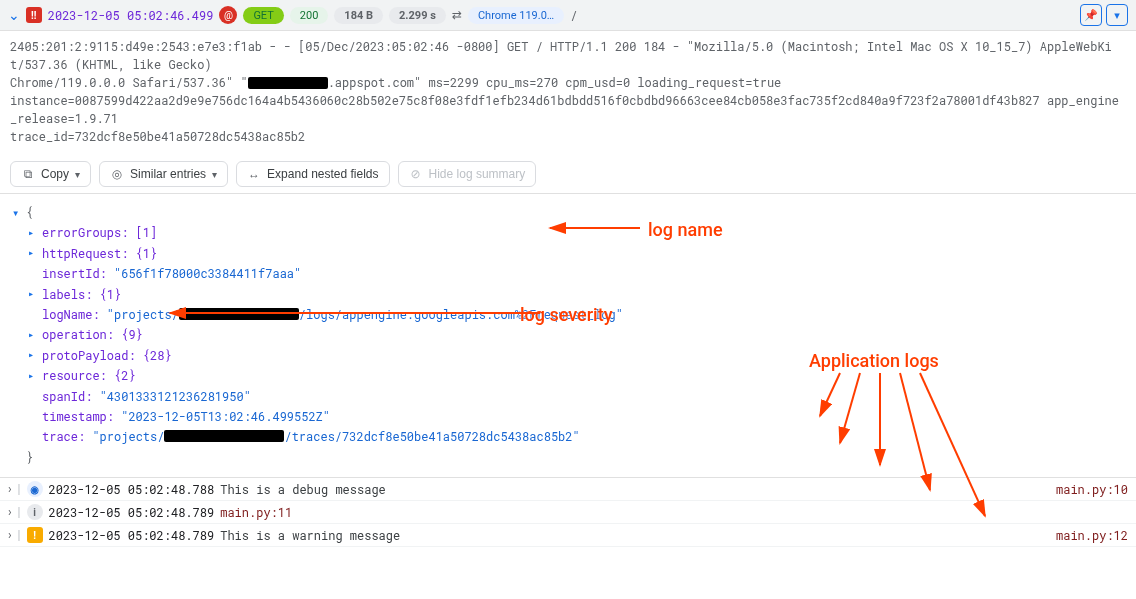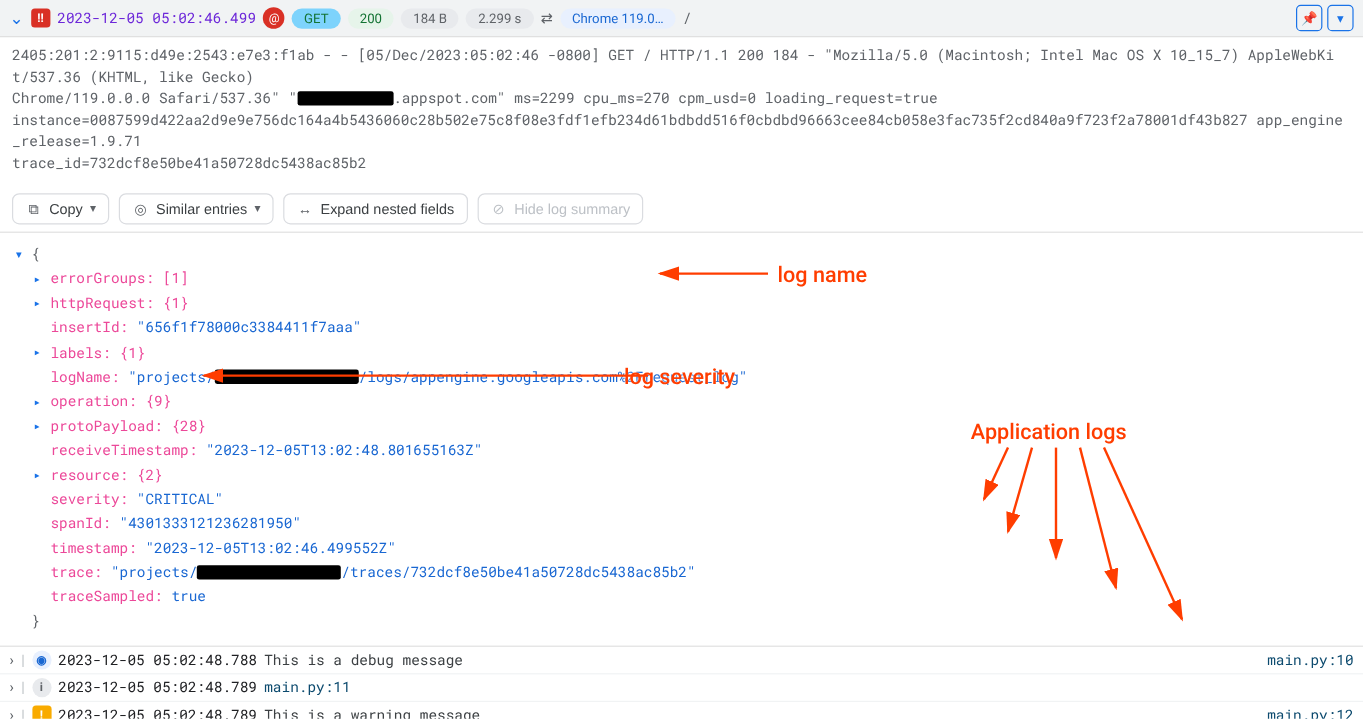--- a/index.html
+++ b/index.html
@@ -6,23 +6,23 @@
 body { font-family: -apple-system, BlinkMacSystemFont, "Segoe UI", Roboto, sans-serif; font-size: 12px; color: #202124; background: #fff; width: 1136px; height: 599px; overflow: hidden; }
 .mono { font-family: "Roboto Mono", Menlo, Consolas, monospace; font-size: 12px; }
 
 
 .hdr { display: flex; align-items: center; padding: 4px 8px; background: #f1f3f4; border-bottom: 1px solid #e0e0e0; gap: 6px; }
 .hdr .chevron { color: #1a73e8; font-size: 14px; cursor: pointer; }
 .sev-crit { display: inline-flex; width: 16px; height: 16px; border-radius: 3px; background: #d93025; color: #fff; font-size: 10px; font-weight: bold; align-items: center; justify-content: center; }
 .hdr .ts { color: #6d28d9; font-size: 12px; }
 .badge-red { display: inline-flex; width: 18px; height: 18px; border-radius: 50%; background: #d93025; color: #fff; font-size: 10px; align-items: center; justify-content: center; }
 .pill { padding: 2px 10px; border-radius: 12px; font-size: 11px; background: #e8eaed; color: #3c4043; white-space: nowrap; }
-.pill.get { background: #7dd3fc; color: #137333; }
+.pill.get { background: #84cc16; color: #137333; }
 .pill.st200 { background: #e6f4ea; color: #137333; }
-.pill.sz, .pill.dur { background: #e8eaed; color: #5f6368; }
+.pill.sz, .pill.dur { background: #e8eaed; color: #5f6368; font-weight: bold; }
 .pill.ua { background: #e8f0fe; color: #1967d2; }
 .hdr .path { color: #5f6368; }
 .hdr-right { margin-left: auto; display: flex; gap: 4px; }
 .pinbox { width: 22px; height: 22px; border: 1px solid #1a73e8; border-radius: 4px; display: inline-flex; align-items: center; justify-content: center; color: #1a73e8; font-size: 11px; cursor: pointer; }
 
 
 .rawlog { padding: 6px 10px 10px 10px; color: #5f6368; line-height: 1.5; word-break: break-all; }
 .redact { display: inline-block; background: #000; color: #000; border-radius: 2px; }
 .r80 { width: 80px; height: 12px; vertical-align: -2px; }
 .r120 { width: 120px; height: 12px; vertical-align: -2px; }
@@ -34,40 +34,40 @@
 .tbtn.disabled { color: #bdc1c6; }
 .icon-sm { width: 14px; height: 14px; display: inline-flex; align-items: center; justify-content: center; font-size: 12px; color: #5f6368; }
 
 
 .tree { padding: 8px 8px 10px 8px; line-height: 1.7; }
 .tree .row { display: flex; align-items: center; }
 .tree .tw { display: inline-block; width: 14px; color: #1a73e8; cursor: pointer; font-size: 10px; }
 .tree .twc { display:inline-block; width:14px; color:#1a73e8; font-size:12px; }
 .tree .ind0 { padding-left: 4px; }
 .tree .ind1 { padding-left: 20px; }
-.key { color: #ec4899; }
+.key { color: #6d28d9; }
 .val-str { color: #1967d2; }
 .val-bool { color: #1967d2; }
 .punc { color: #5f6368; }
 
 
 .annot { position: absolute; color: #ff3d00; font-size: 18px; font-weight: 500; pointer-events: none; text-shadow: 0 0 2px #fff; }
 .svg-over { position: absolute; top: 0; left: 0; pointer-events: none; }
 
 
 .alogs { border-top: 1px solid #e0e0e0; }
 .alrow { display: flex; align-items: center; padding: 3px 8px; border-bottom: 1px solid #f1f3f4; gap: 6px; font-size: 12px; }
 .alrow .ch { color: #5f6368; font-size: 12px; cursor: pointer; }
 .alrow .bar { color: #bdc1c6; }
 .sev { display: inline-flex; width: 16px; height: 16px; border-radius: 3px; color: #fff; font-size: 10px; font-weight: bold; align-items: center; justify-content: center; }
 .sev.dbg { background: #e8f0fe; color: #1967d2; border-radius: 50%; }
 .sev.inf { background: #e8eaed; color: #5f6368; border-radius: 50%; }
 .sev.wrn { background: #f9ab00; }
 .alrow .msg { color: #3c4043; flex: 1; white-space: nowrap; overflow: hidden; text-overflow: ellipsis; }
-.alrow .src { color: #0c4a6e; white-space: nowrap; }
+.alrow .src { color: #7f1d1d; white-space: nowrap; }
 
 .container { position: relative; }
 </style>
 </head>
 <body>
 
 <div class="container">
 
 <div class="hdr">
   <span class="chevron">⌄</span>
@@ -135,30 +135,27 @@
       </div>
   <div class="row ind1"><span class="tw"></span><span class="key">logName:</span>&nbsp;<span class="val-str">"projects/</span><span class="redact r120"></span><span class="val-str">/logs/appengine.googleapis.com%2Frequest_log"</span></div>
   <div class="row ind1">
         <span class="tw">▸</span>
         <span class="key">operation: {9}</span>
       </div>
   <div class="row ind1">
         <span class="tw">▸</span>
         <span class="key">protoPayload: {28}</span>
       </div>
-  <div class="row ind1"><span class="tw"></span><span class="key">receiveTimestamp:</span>&nbsp;<span class="val-str">"2023-12-05T13:02:48.801655163Z"</span></div>
   <div class="row ind1">
         <span class="tw">▸</span>
         <span class="key">resource: {2}</span>
       </div>
-  <div class="row ind1"><span class="tw"></span><span class="key">severity:</span>&nbsp;<span class="val-str">"CRITICAL"</span></div>
   <div class="row ind1"><span class="tw"></span><span class="key">spanId:</span>&nbsp;<span class="val-str">"4301333121236281950"</span></div>
   <div class="row ind1"><span class="tw"></span><span class="key">timestamp:</span>&nbsp;<span class="val-str">"2023-12-05T13:02:46.499552Z"</span></div>
   <div class="row ind1"><span class="tw"></span><span class="key">trace:</span>&nbsp;<span class="val-str">"projects/</span><span class="redact r120"></span><span class="val-str">/traces/732dcf8e50be41a50728dc5438ac85b2"</span></div>
-  <div class="row ind1"><span class="tw"></span><span class="key">traceSampled:</span>&nbsp;<span class="val-bool">true</span></div>
   <div class="row ind0">
         <span class="tw"></span>
         <span class="punc">}</span>
       </div>
 </div>
 
 <div class="annot" style="left:648px; top:219px;">log name</div>
 <div class="annot" style="left:520px; top:304px;">log severity</div>
 <div class="annot" style="left:809px; top:350px;">Application logs</div>
 

